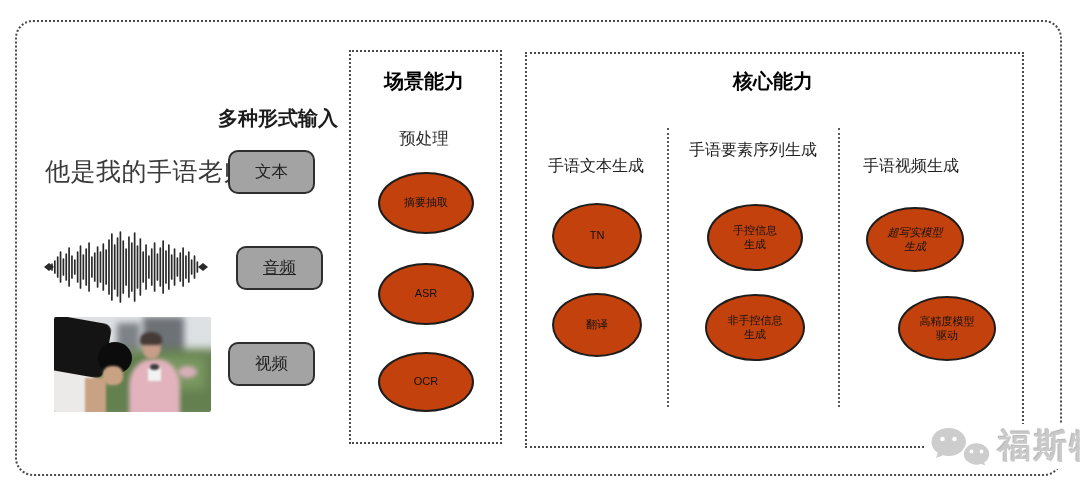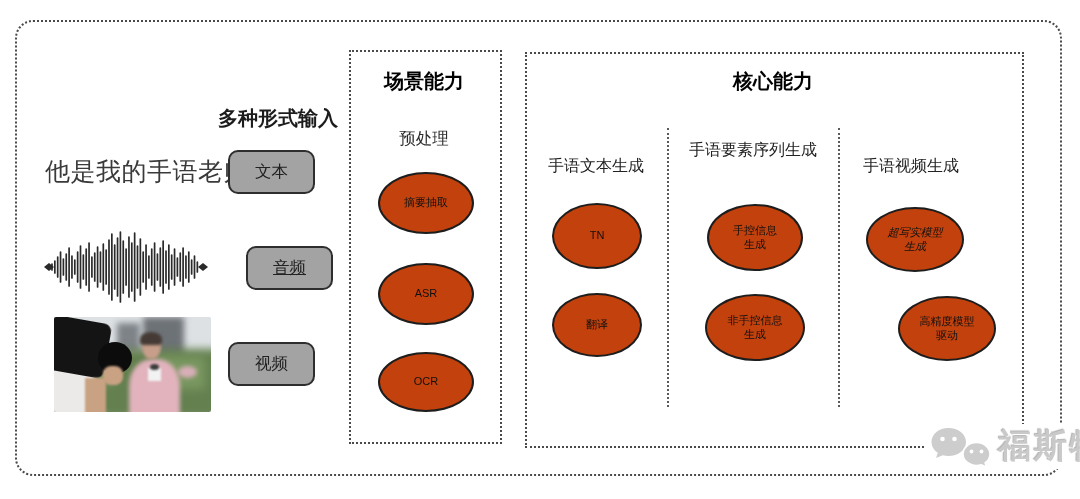--- a/index.html
+++ b/index.html
@@ -52,21 +52,21 @@
 
   <div class="abs outer-frame"></div>
 
   <div class="abs input-title" style="left:218px;top:105px;">多种形式输入</div>
 
   <div class="abs sentence" style="left:45px;top:155px;">他是我的手语老师</div>
 
   <div class="abs input-box" style="left:228px;top:150px;">
     <span>文本</span>
   </div>
-  <div class="abs input-box" style="left:246px;top:246px;text-decoration:underline;">
+  <div class="abs input-box" style="left:236px;top:246px;text-decoration:underline;">
     <span>音频</span>
   </div>
   <div class="abs input-box" style="left:228px;top:342px;">
     <span>视频</span>
   </div>
 
   <svg class="abs" style="left:43px;top:230px;" width="166" height="74" viewBox="0 0 166 74">
     <g id="wave-bars" stroke="#2a2a2a" stroke-width="1.7" stroke-linecap="round">
         <line x1="9" x2="9" y1="34" y2="40"></line>
         <line x1="11.85" x2="11.85" y1="31" y2="43"></line>

